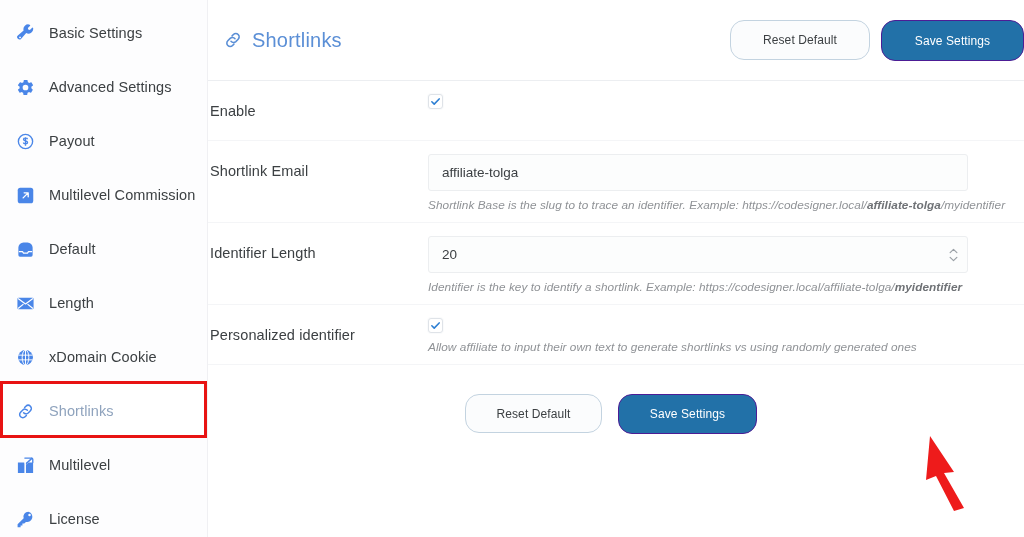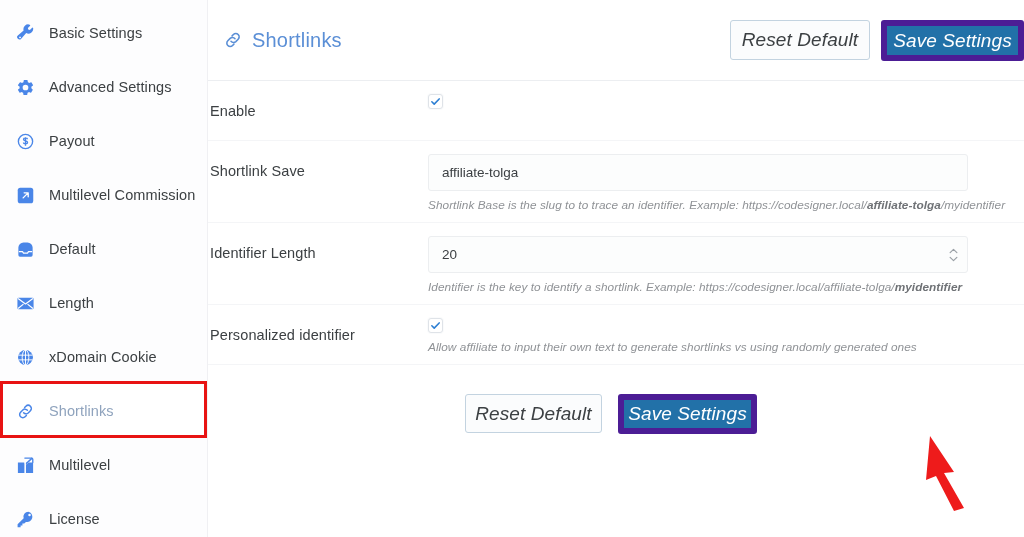--- a/index.html
+++ b/index.html
@@ -87,37 +87,36 @@
   }
   .page-title .title-ico { color:#5b8fd6; display:flex; }
   .head-actions {
     position: absolute;
     right: 0px; top: 20px;
     display: flex;
     gap: 11px;
   }
   .btn {
     font-family: "Liberation Sans", sans-serif;
-    font-size: 19px;
-    border-radius: 3px;
+    font-size: 12px;
+    border-radius: 14px;
     cursor: pointer;
     display: flex;
     align-items: center;
     justify-content: center;
     letter-spacing: .1px;
-    font-style: italic;
   }
   .btn-secondary {
     background: #fbfcfd;
     border: 1px solid #c3d3e0;
     color: #3c4043;
   }
   .btn-primary {
     background: #2271a8;
-    border: 6px solid #4c1d95;
+    border: 1px solid #4c1d95;
     color: #ffffff;
   }
   .head-actions .btn-secondary { width: 140px; height: 40px; }
   .head-actions .btn-primary   { width: 143px; height: 41px; }
 
   
   .form { padding: 0; }
   .row {
     display: flex;
     align-items: flex-start;
@@ -344,21 +343,21 @@
         <div class="row-field">
           <div class="chk">
             <svg width="11" height="11" viewBox="0 0 24 24" fill="none" stroke="#2d7fd3" stroke-width="3.4" stroke-linecap="round" stroke-linejoin="round">
                 <path d="M4 12.6l5.2 5.2L20 6.4"></path>
               </svg>
           </div>
         </div>
       </div>
 
       <div class="row">
-        <div class="row-label">Shortlink Save</div>
+        <div class="row-label">Shortlink Email</div>
         <div class="row-field">
           <input class="tinput" type="text" value="affiliate-tolga" style="">
           <div class="help">
             <span>Shortlink Base is the slug to to trace an identifier. Example: https://codesigner.local/</span><b>affiliate-tolga</b><span>/myidentifier</span>
           </div>
         </div>
       </div>
 
       <div class="row">
         <div class="row-label">Identifier Length</div>

